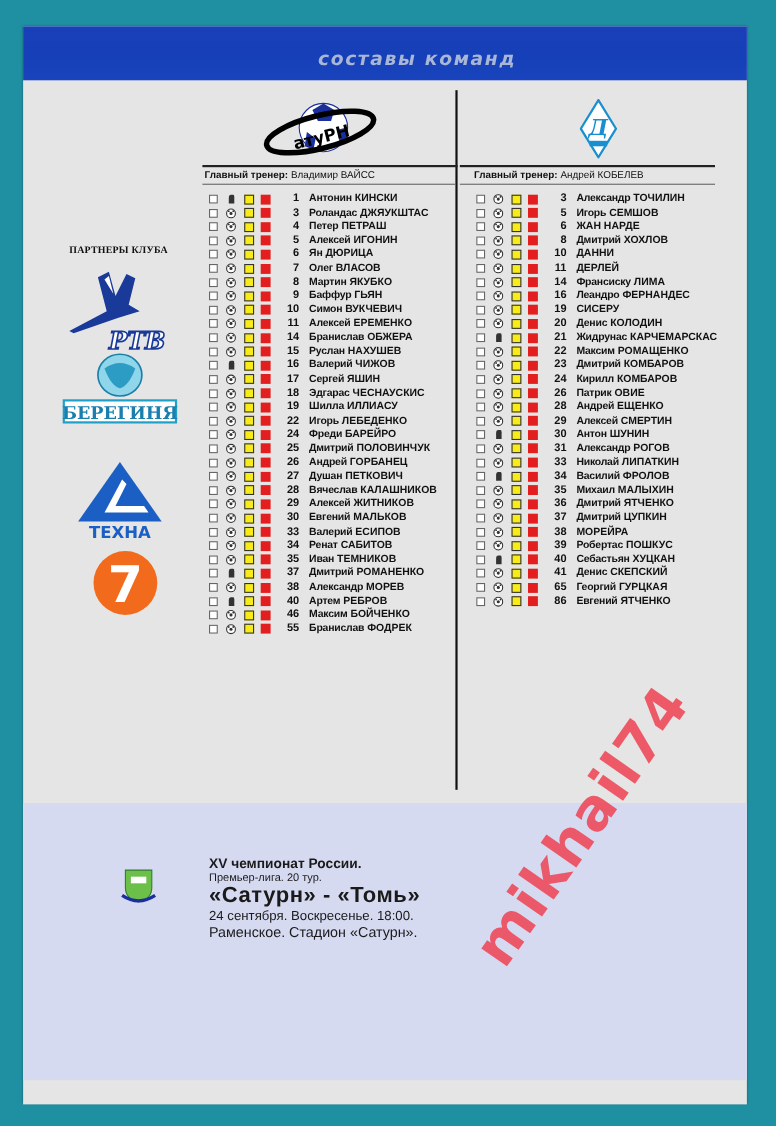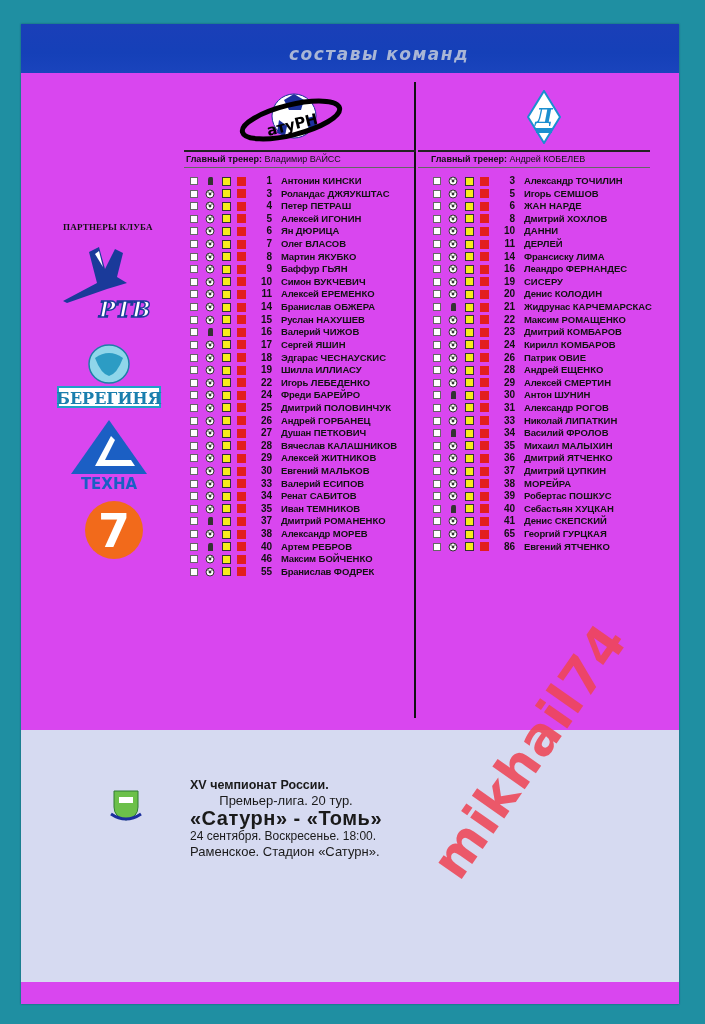--- a/index.html
+++ b/index.html
@@ -4,21 +4,21 @@
 <style>
   * { box-sizing: border-box; margin: 0; padding: 0; }
   html, body { width: 705px; height: 1024px; overflow: hidden; }
   body {
     background: #1f8fa2;
     font-family: "Liberation Sans", sans-serif;
     position: relative;
   }
   .page {
     position: absolute; left: 21px; top: 24px; width: 658px; height: 980px;
-    background: #d946ef;
+    background: #e5e5e5;
     box-shadow: 0 0 2px rgba(0,0,0,0.35);
   }
   .banner {
     position: absolute; left: 0; top: 0; width: 658px; height: 49px;
     background: linear-gradient(180deg, #1a3fb8 0%, #1540b8 60%, #1a44bd 100%);
   }
   .banner-title {
     position: absolute; left: 268px; top: 20px;
     font-family: "DejaVu Sans", sans-serif; font-weight: bold; font-style: italic;
     font-size: 17px; letter-spacing: 1.5px; color: #a9b6d6;
@@ -44,21 +44,21 @@
   .row .num { position: absolute; left: 60px; width: 22px; text-align: right; top: 0; font-size: 10px; font-weight: bold; color: #111; line-height: 12px; }
   .row .name { position: absolute; left: 91px; top: 0; font-size: 9.5px; color: #111; line-height: 12px; white-space: nowrap; }
   .row .name .first { font-weight: bold; letter-spacing: -0.2px; }
   .row .name .last { font-weight: bold; }
   .bottom {
     position: absolute; left: 0; top: 706px; width: 658px; height: 252px;
     background: #d6daf1;
   }
   .match { position: absolute; left: 169px; top: 48px; color: #1a1a1a; }
   .match .l1 { font-size: 12.5px; font-weight: bold; }
-  .match .l2 { font-size: 13px; margin-top: 1px; text-align: center; }
+  .match .l2 { font-size: 10px; margin-top: 1px; }
   .match .l3 { font-size: 20px; font-weight: bold; letter-spacing: 0.5px; margin-top: -1px; line-height: 22px; }
   .match .l4 { font-size: 12px; }
   .match .l5 { font-size: 13px; margin-top: 1px; }
   .watermark {
     position: absolute; left: 420px; top: 855px;
     transform: rotate(-55deg); transform-origin: left top;
     font-family: "DejaVu Sans", sans-serif; font-weight: bold; font-size: 52px;
     color: rgba(238, 70, 85, 0.88); letter-spacing: 1px; white-space: nowrap;
   }
 </style>
@@ -107,21 +107,21 @@
   <div class="partners-title">ПАРТНЕРЫ КЛУБА</div>
 
   <div class="logo" style="left:40px;top:220px;width:100px;height:78px;">
     <svg width="100" height="78" viewBox="0 0 100 78">
       <path d="M28 8 l10 -5 l6 22 l10 -20 l8 4 l-6 24 l10 6 l-20 6 l-40 14 l-4 -2 l34 -18 z" fill="#1a3a9a"></path>
       <path d="M34 10 l4 -3 l4 16 z" fill="#fff"></path>
       <text x="38" y="73" font-family="DejaVu Serif, serif" font-style="italic" font-weight="bold" font-size="22" fill="#fff" stroke="#1a3a9a" stroke-width="1.5">РТВ</text>
     </svg>
   </div>
 
-  <div class="logo" style="left:34px;top:320px;width:108px;height:66px;">
+  <div class="logo" style="left:34px;top:297px;width:108px;height:66px;">
     <svg width="108" height="66" viewBox="0 0 108 66">
       <ellipse cx="54" cy="20" rx="20" ry="19" fill="#8fd6ea" stroke="#1c7fa8" stroke-width="1.5"></ellipse>
       <path d="M40 14 q14 -10 28 0 q-6 16 -14 18 q-8 -2 -14 -18z" fill="#2c9cc4"></path>
       <rect x="2" y="42" width="104" height="22" fill="#1fa0c8"></rect>
       <rect x="4" y="44" width="100" height="18" fill="#fff"></rect>
       <text x="54" y="60" text-anchor="middle" font-family="DejaVu Serif, serif" font-weight="bold" font-size="16" fill="#1a7fae">БЕРЕГИНЯ</text>
     </svg>
   </div>
 
   <div class="logo" style="left:44px;top:394px;width:88px;height:72px;text-align:center;">

